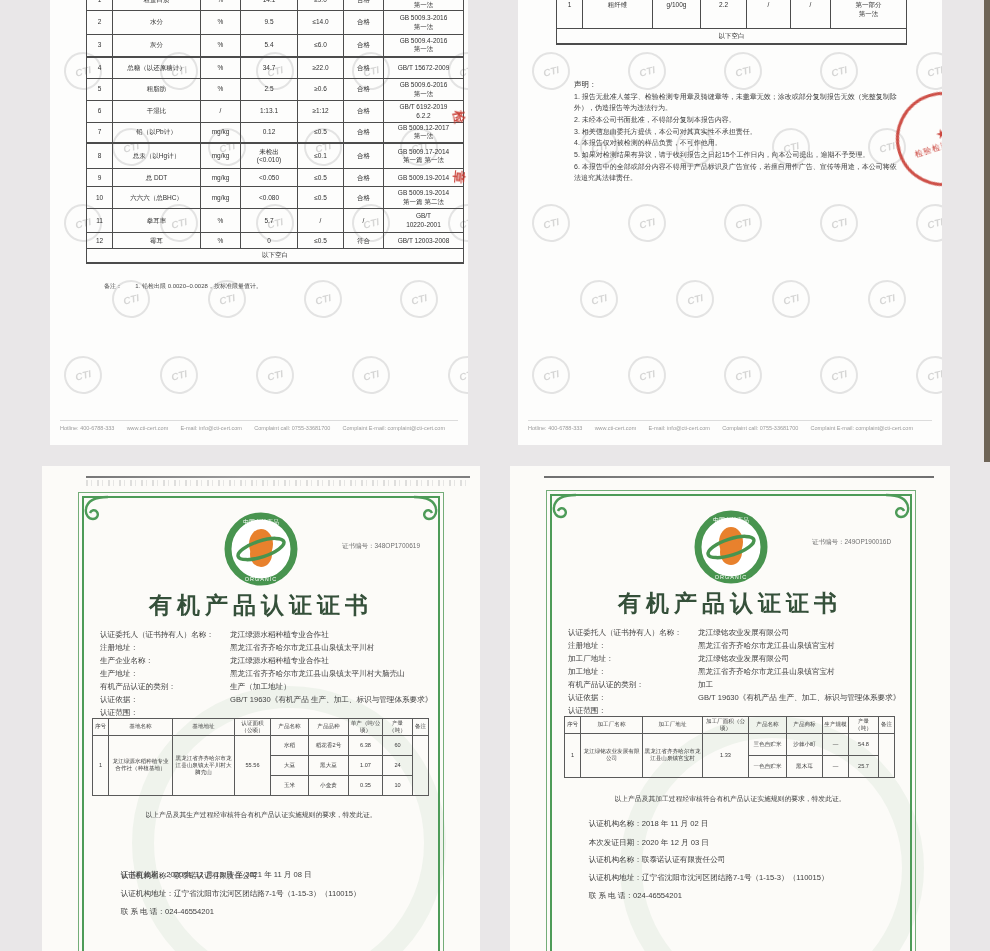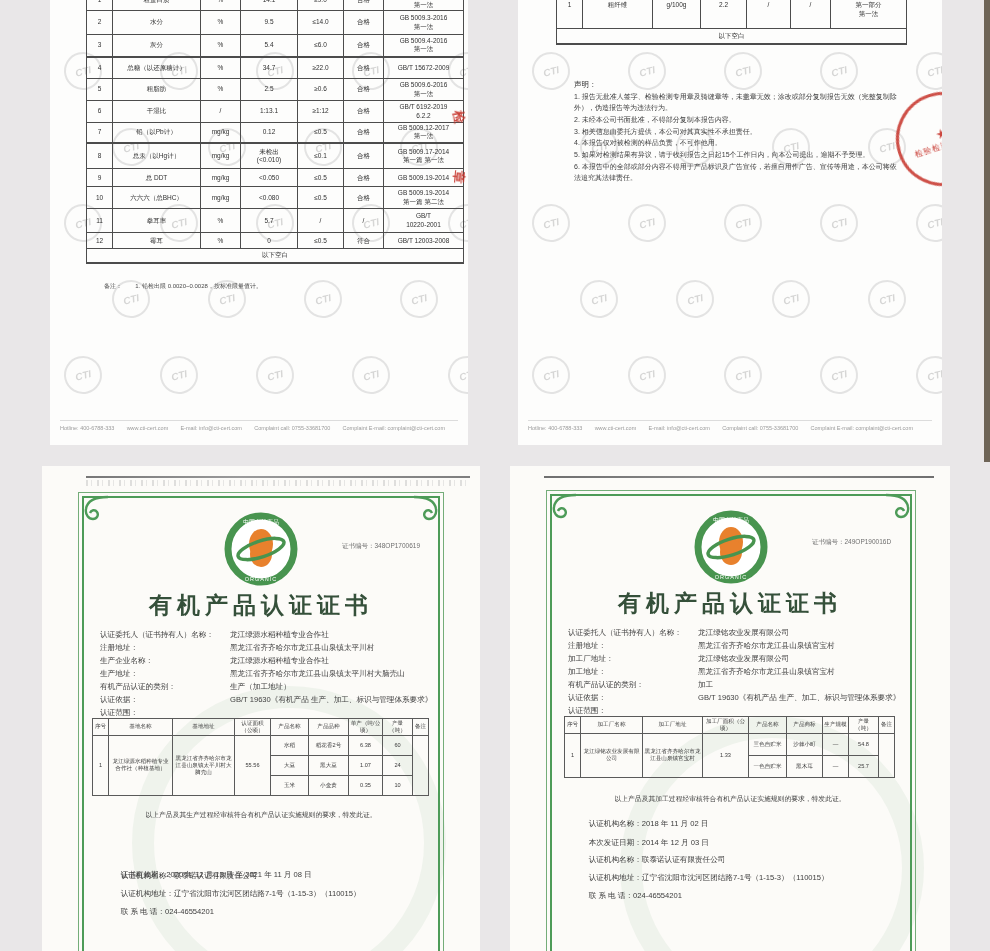--- a/index.html
+++ b/index.html
@@ -511,21 +511,21 @@
             <td>黑木耳</td>
             <td>—</td>
             <td>25.7</td>
           </tr>
         </tbody>
     </table>
     <div class="cline" style="top:328px;">以上产品及其加工过程经审核符合有机产品认证实施规则的要求，特发此证。</div>
     <div class="crow" style="left:66px;top:344px;">
       <span>认证机构名称：</span><span>2018 年 11 月 02 日</span>
       <span style="display:inline-block;width:28px;"></span>
-      <span>本次发证日期：</span><span>2014 年 12 月 03 日</span>
+      <span>本次发证日期：</span><span>2020 年 12 月 03 日</span>
     </div>
     <div class="crow" style="left:66px;top:380px;">
       <span>认证机构名称：</span><span>联泰诺认证有限责任公司</span>
     </div>
     <div class="crow" style="left:66px;top:398px;">
       <span>认证机构地址：</span><span>辽宁省沈阳市沈河区团结路7-1号（1-15-3）（110015）</span>
     </div>
     <div class="crow" style="left:66px;top:416px;">
       <span>联 系 电 话：</span><span>024-46554201</span>
     </div>

